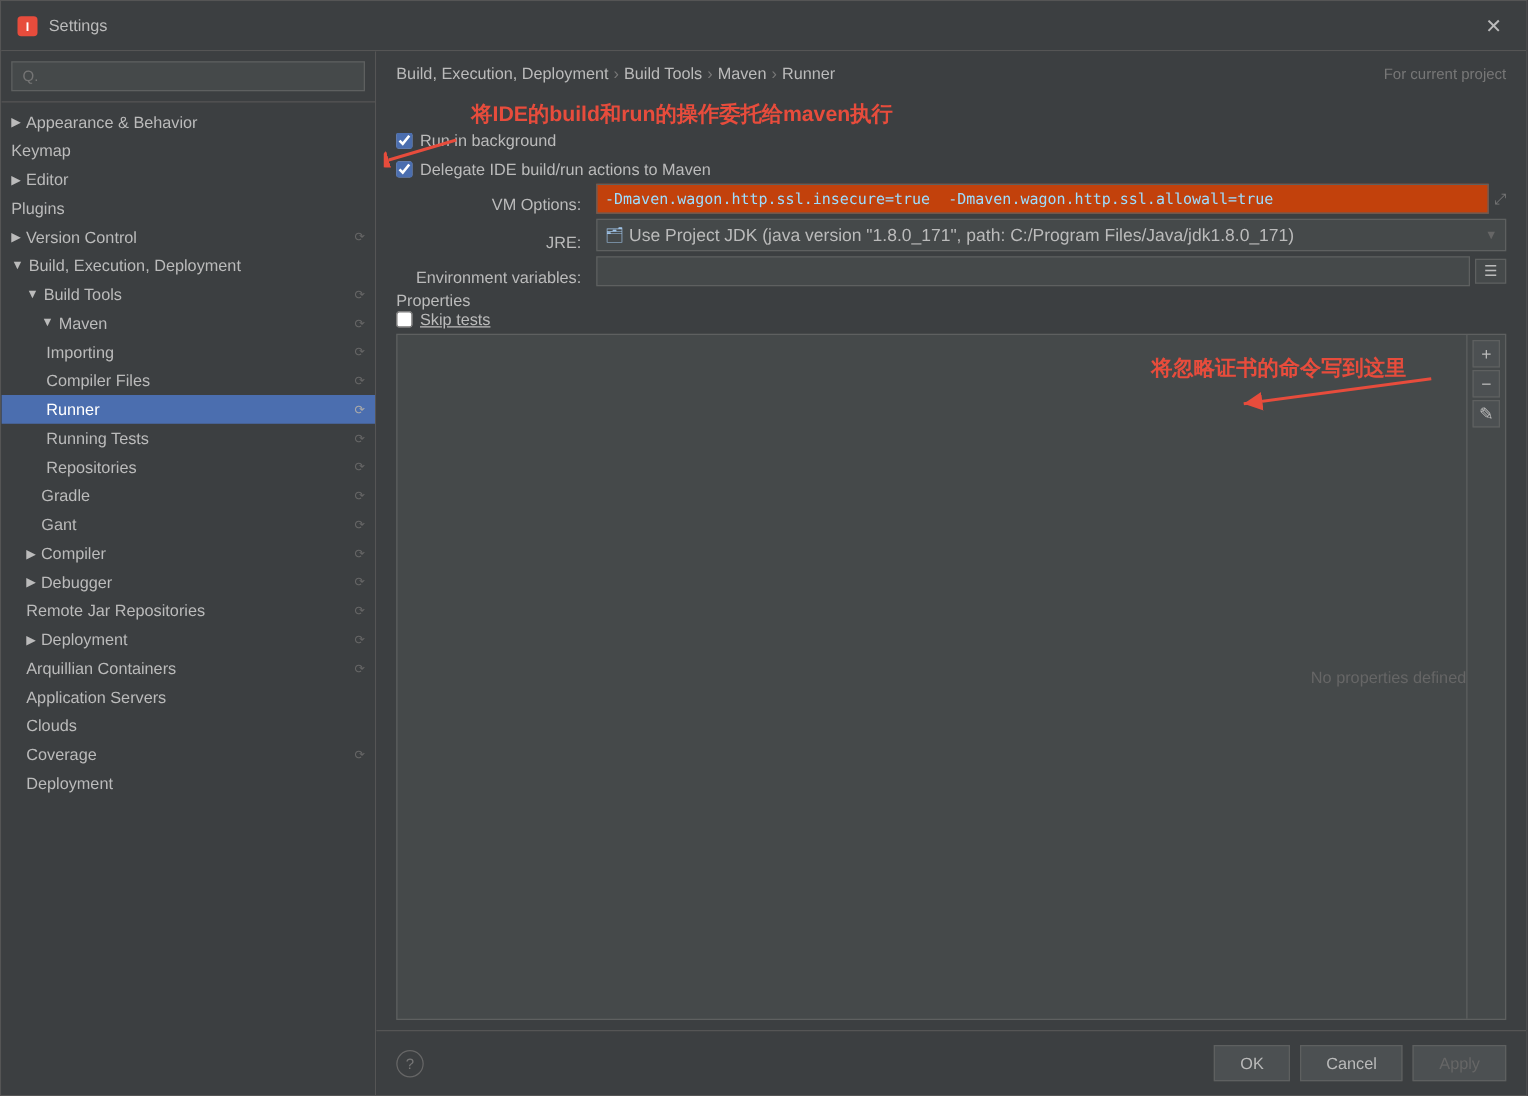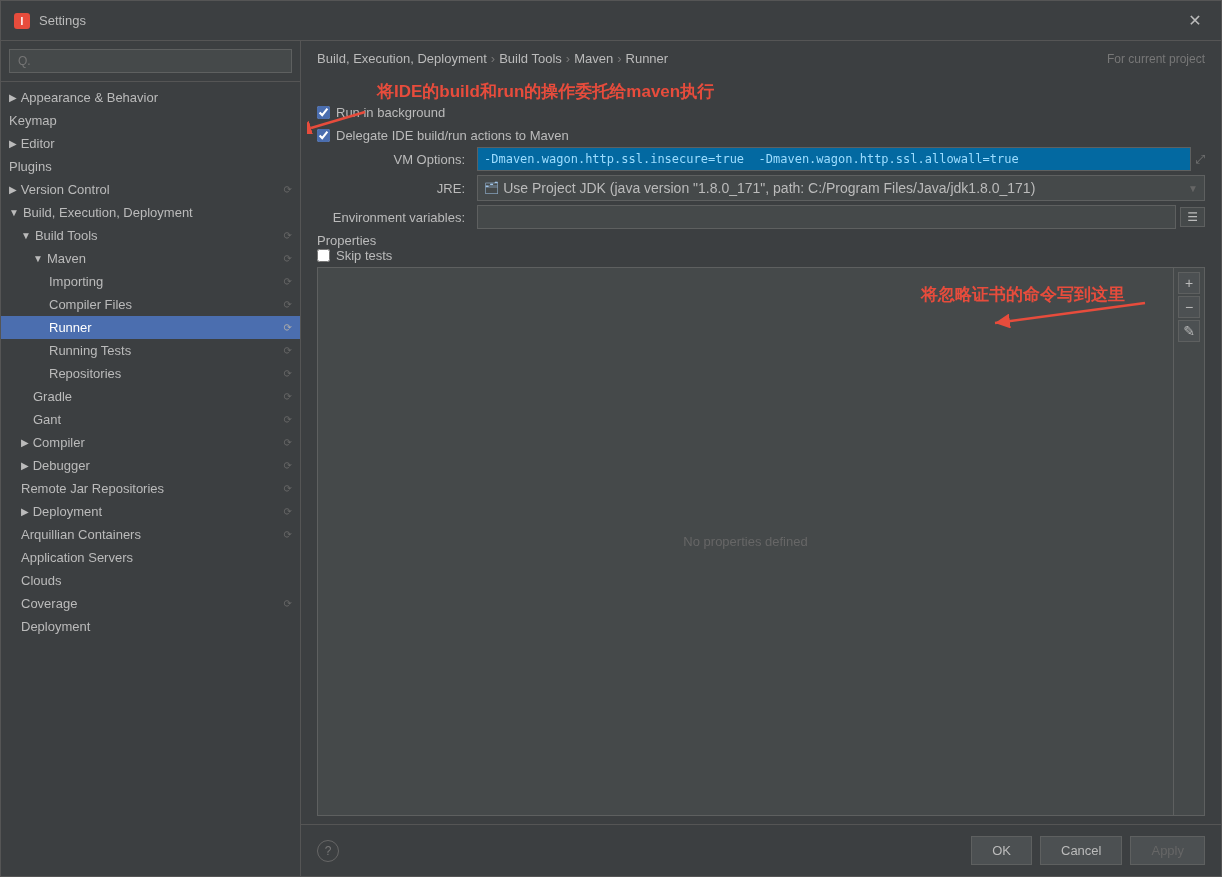--- a/index.html
+++ b/index.html
@@ -17,55 +17,55 @@
     
     .sidebar { width: 300px; background: #3c3f41; border-right: 1px solid #555; display: flex; flex-direction: column; overflow: hidden; }
     .search-box { padding: 8px; border-bottom: 1px solid #555; }
     .search-input { width: 100%; background: #45494a; border: 1px solid #5e6060; color: #bbb; padding: 4px 8px; font-size: 12px; outline: none; }
     .sidebar-list { flex: 1; overflow-y: auto; padding: 4px 0; }
     .sidebar-item { display: flex; align-items: center; padding: 4px 8px 4px 12px; cursor: pointer; color: #bbb; font-size: 13px; user-select: none; }
     .sidebar-item.active { background: #4b6eaf; color: white; }
     .sidebar-item.level0 { padding-left: 8px; }
     .sidebar-item.level1 { padding-left: 20px; }
     .sidebar-item.level2 { padding-left: 32px; }
-    .sidebar-item.level3 { padding-left: 48px; }
+    .sidebar-item.level3 { padding-left: 36px; }
     .chevron { margin-right: 4px; font-size: 10px; }
     .sync-icon { margin-left: auto; color: #666; font-size: 10px; }
 
     
     .right-panel { flex: 1; background: #3c3f41; display: flex; flex-direction: column; overflow: hidden; }
 
     .breadcrumb { padding: 10px 16px 6px 16px; font-size: 13px; color: #bbb; display: flex; align-items: center; gap: 4px; }
     .breadcrumb-sep { color: #777; }
     .breadcrumb-part { color: #bbb; }
     .breadcrumb-current { color: #bbb; font-weight: normal; }
     .for-current { margin-left: auto; color: #777; font-size: 12px; }
 
     .panel-content { flex: 1; padding: 8px 16px 8px 16px; overflow-y: auto; display: flex; flex-direction: column; gap: 0; }
 
     .checkbox-row { display: flex; align-items: center; gap: 6px; color: #bbb; font-size: 13px; }
     .checkbox-row input[type=checkbox] { accent-color: #4b6eaf; }
 
-    .form-row { display: flex; align-items: center; margin-top: 4px; }
+    .form-row { display: flex; align-items: flex-end; margin-top: 4px; }
     .form-label { width: 160px; color: #bbb; font-size: 13px; text-align: right; padding-right: 12px; flex-shrink: 0; }
     .form-control { flex: 1; display: flex; align-items: center; }
-    .text-input { width: 100%; background: #0369a1; border: 1px solid #5e6060; color: #9dddff; padding: 4px 6px; font-size: 12px; outline: none; font-family: monospace; }
+    .text-input { width: 100%; background: #c2410c; border: 1px solid #5e6060; color: #9dddff; padding: 4px 6px; font-size: 12px; outline: none; font-family: monospace; }
     .expand-btn { margin-left: 4px; color: #777; cursor: pointer; font-size: 12px; }
 
     .jre-select { flex: 1; background: #45494a; border: 1px solid #5e6060; color: #bbb; padding: 4px 6px; font-size: 12px; display: flex; align-items: center; justify-content: space-between; cursor: pointer; }
     .jre-select-icon { color: #666; font-size: 10px; }
     .env-input { flex: 1; background: #45494a; border: 1px solid #5e6060; color: #bbb; padding: 4px 6px; font-size: 12px; outline: none; }
     .env-btn { margin-left: 4px; background: #45494a; border: 1px solid #5e6060; color: #bbb; padding: 2px 6px; cursor: pointer; font-size: 12px; }
 
     .section-label { color: #bbb; font-size: 13px; margin-top: 4px; }
 
-    .skip-tests-row { display: flex; gap: 6px; color: #bbb; font-size: 13px; }
+    .skip-tests-row { display: flex; gap: 6px; color: #bbb; font-size: 13px; text-decoration: underline; }
 
     .properties-panel { flex: 1; background: #45494a; border: 1px solid #5e6060; display: flex; position: relative; min-height: 300px; margin-top: 4px; }
-    .properties-content { flex: 1; display: flex; align-items: center; justify-content: center; color: #666; font-size: 13px; }
+    .properties-content { flex: 1; display: flex; align-items: center; justify-content: flex-end; color: #666; font-size: 13px; }
     .properties-actions { display: flex; flex-direction: column; padding: 4px; gap: 2px; border-left: 1px solid #5e6060; }
     .prop-action-btn { background: #4c5052; border: 1px solid #5e6060; color: #bbb; width: 22px; height: 22px; display: flex; align-items: center; justify-content: center; cursor: pointer; font-size: 14px; }
     .red-annotation { color: #e74c3c; font-size: 17px; font-weight: bold; font-family: 'SimHei', Arial; display: inline-block; }
 
     
     .bottom-bar { height: 52px; background: #3c3f41; border-top: 1px solid #555; display: flex; align-items: center; justify-content: flex-end; padding: 0 16px; gap: 8px; }
     .btn { padding: 6px 20px; font-size: 13px; cursor: pointer; border: 1px solid #5e6060; background: #4c5052; color: #bbb; }
     .btn:disabled { color: #666; cursor: default; }
     .help-btn { width: 22px; height: 22px; border-radius: 50%; background: none; border: 1px solid #666; color: #777; font-size: 12px; cursor: pointer; display: flex; align-items: center; justify-content: center; margin-right: auto; }
   </style>

